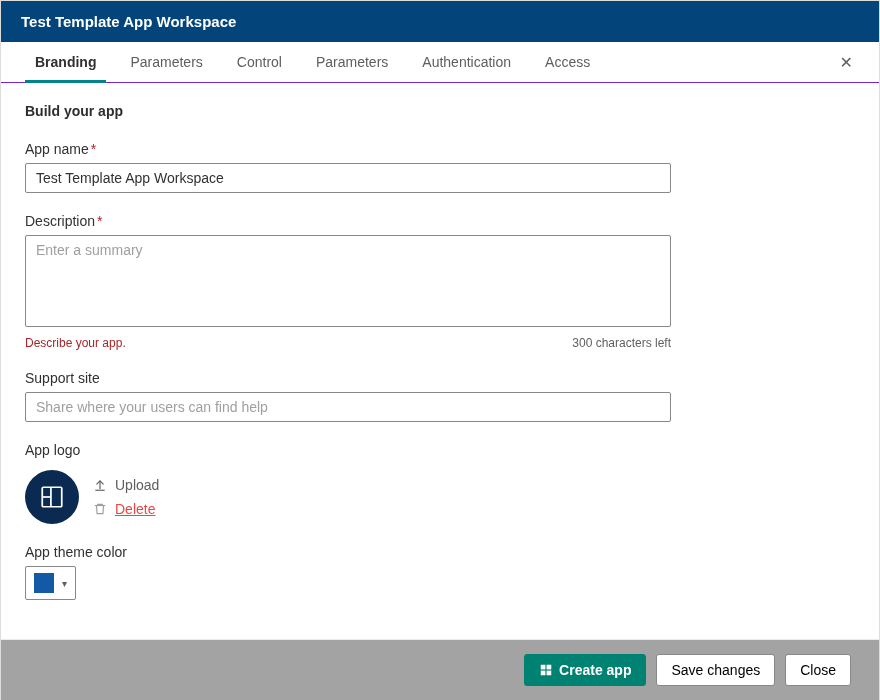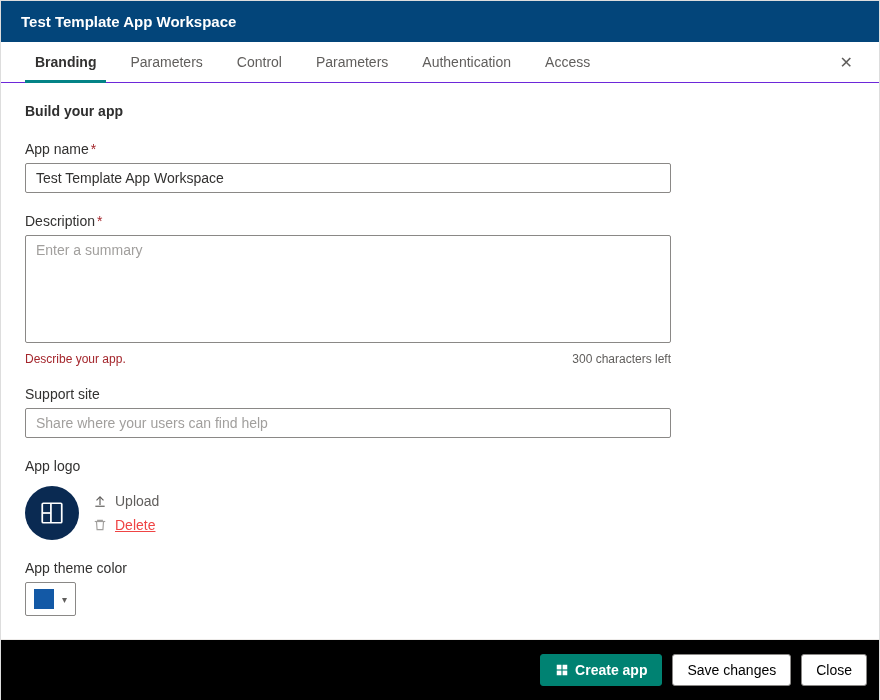--- a/index.html
+++ b/index.html
@@ -77,21 +77,21 @@
 input[type=text], textarea {
   width: 100%;
   padding: 6px 10px;
   border: 1px solid #8a8886;
   border-radius: 2px;
   font-family: inherit;
   font-size: 14px;
   color: #323130;
   background: #fff;
 }
-textarea { height: 108px; resize: none; }
+textarea { height: 92px; resize: none; }
 input::placeholder, textarea::placeholder { color: #a19f9d; }
 .under-row {
   display: flex;
   justify-content: space-between;
   font-size: 12px;
   margin-top: 6px;
 }
 .error-text { color: #a4262c; }
 .count-text { color: #605e5c; }
 .logo-row { display: flex; align-items: center; gap: 14px; margin-top: 12px; }
@@ -118,23 +118,23 @@
   border-radius: 2px;
   cursor: pointer;
 }
 .swatch { width: 20px; height: 20px; }
 .chev { color: #605e5c; font-size: 10px; }
 .footer {
   position: absolute;
   display: flex;
   gap: 10px;
   justify-content: flex-end;
-  padding: 14px 12px;
+  padding: 14px 28px;
   border-top: 1px solid #edebe9;
-  background: #000000;
+  background: #a3a3a3;
   bottom: 0;
   left: 1px;
   right: 1px;
 }
 .btn {
   padding: 7px 14px;
   border: 1px solid #8a8886;
   border-radius: 3px;
   background: #fff;
   font-size: 14px;

